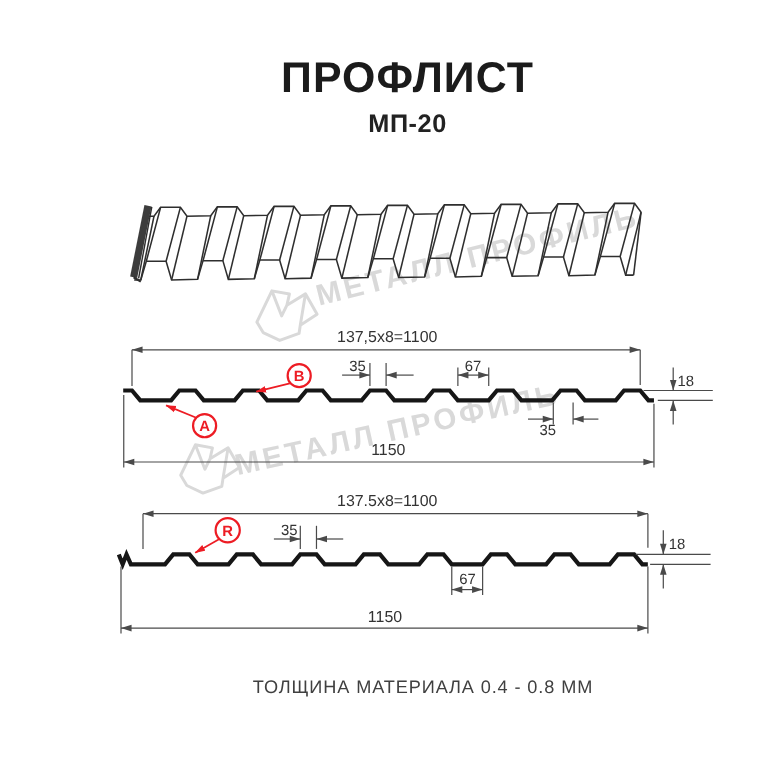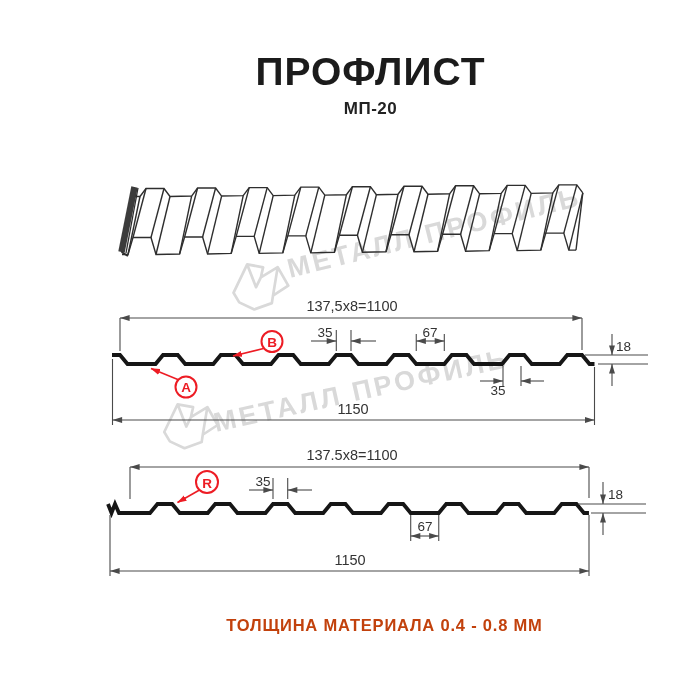--- a/index.html
+++ b/index.html
@@ -1,24 +1,24 @@
 <!DOCTYPE html>
 <html style="--red: #ed1c24; --line: #161616; --dim: #4a4a4a; --wm: #d9d9d9;"><head>
 <meta charset="utf-8">
 <style>
   html,body{margin:0;padding:0;background:#fff;}
   .canvas{position:relative;width:700px;height:700px;background:#fff;overflow:hidden;
           font-family:"Liberation Sans", sans-serif;}
   .abs{position:absolute;padding-left:41px;}
   .title{left:0;right:0;top:50px;text-align:center;font-size:39px;font-weight:800;
          letter-spacing:1px;color:#1b1b1b;}
-  .subtitle{left:0;right:0;top:99px;text-align:center;font-size:17px;font-weight:600;
+  .subtitle{left:0;right:0;top:99px;text-align:center;font-size:23px;font-weight:600;
             letter-spacing:.5px;color:#222;}
-  .footer{left:0;right:0;top:616px;text-align:center;font-size:16.5px;font-weight:700;
-          letter-spacing:.8px;color:#c2410c;margin-left:28px;}
+  .footer{left:0;right:0;top:616px;text-align:center;font-size:16.5px;font-weight:400;
+          letter-spacing:.8px;color:#404040;margin-left:28px;}
   svg{position:absolute;left:0;overflow:visible;}
   #wm{top:0;}
   #sheet3d{top:168px;}
   #sec1{top:290px;}
   #sec2{top:440px;}
   .dim{stroke:var(--dim);stroke-width:1.1;fill:none;}
   .prof{stroke:var(--line);stroke-width:3.8;fill:none;stroke-linejoin:miter;}
   .redln{stroke:var(--red);stroke-width:1.6;fill:none;}
   .redcirc{stroke:var(--red);stroke-width:2;fill:none;}
   .redtxt{fill:var(--red);font-weight:bold;font-size:13.5px;text-anchor:middle;}

